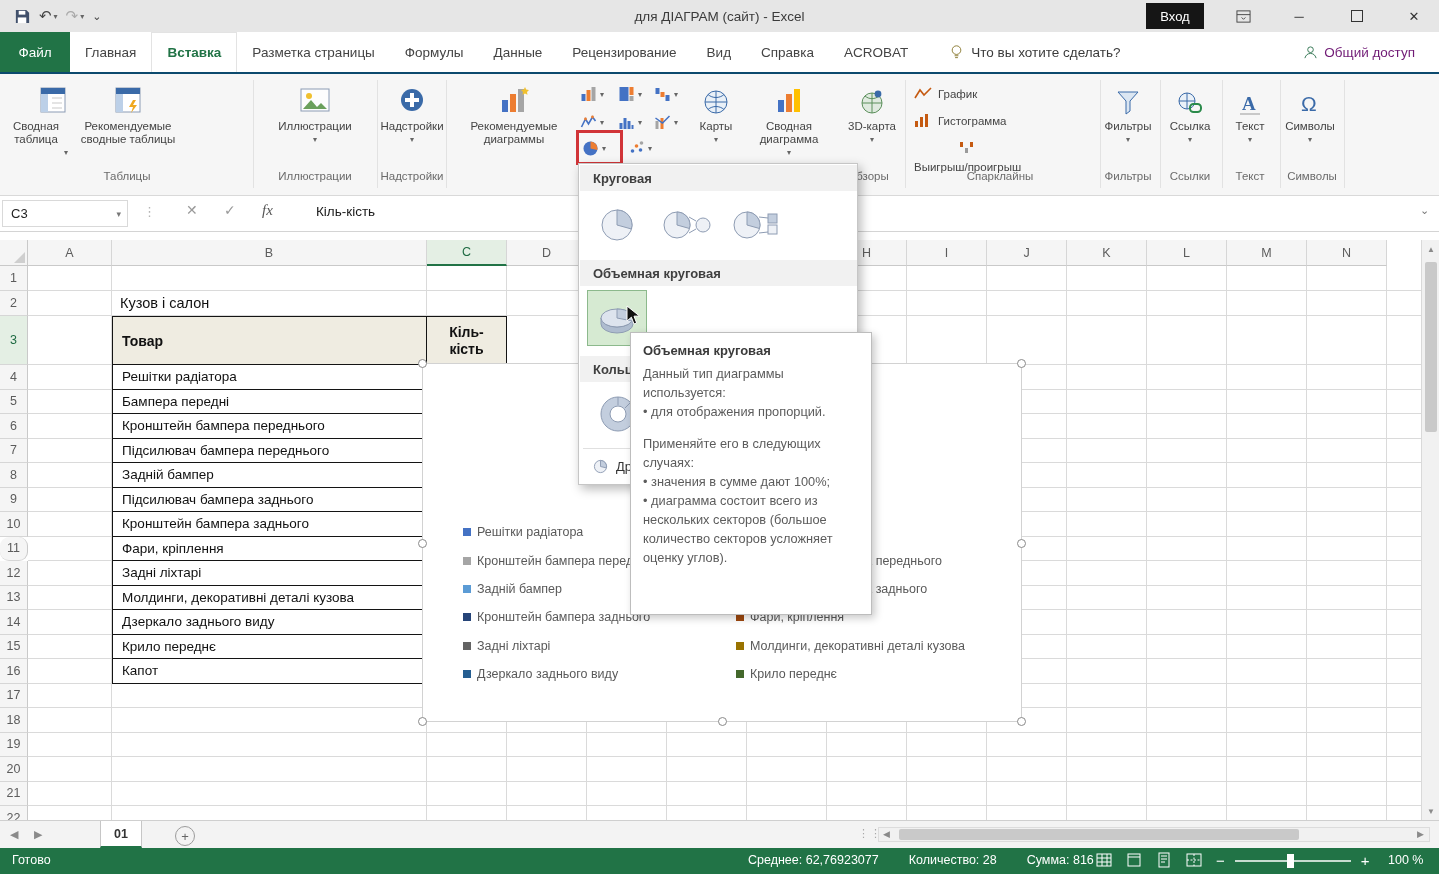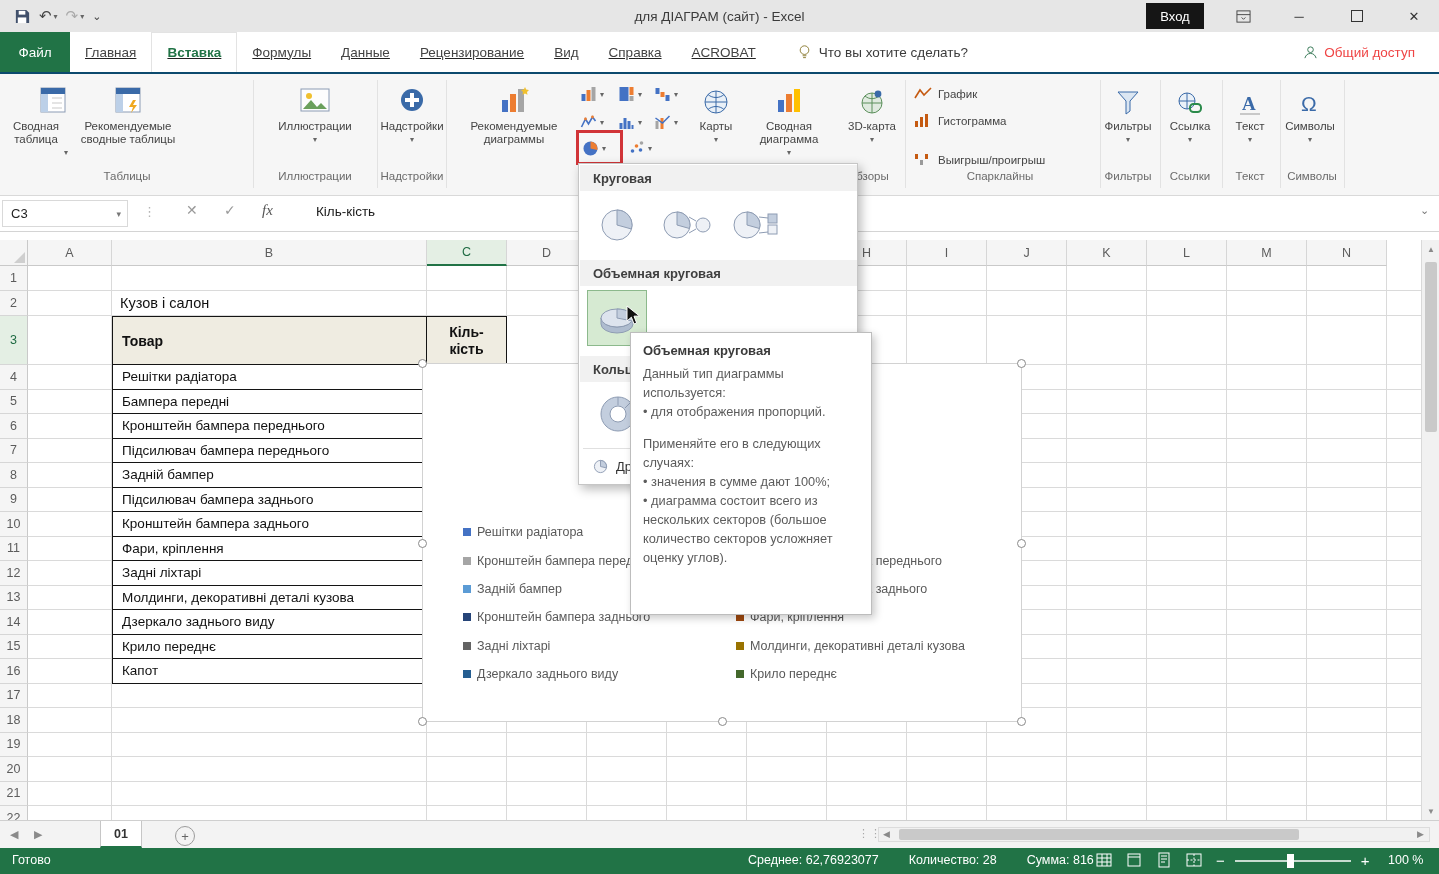--- a/index.html
+++ b/index.html
@@ -10,25 +10,25 @@
   .qat{position:absolute;left:14px;top:4px;display:flex;align-items:center;gap:8px;height:24px;}
   .qbtn{font-size:15px;color:#444;display:flex;align-items:center;}
   .qbtn .dd{font-size:8px;color:#666;margin-left:2px;}
   .qbtn.disabled{color:#aaa;}
   .wtitle{position:absolute;left:0;top:0;width:100%;height:32px;display:flex;align-items:center;justify-content:center;font-size:13.5px;color:#3b3b3b;pointer-events:none;}
   .signin{position:absolute;left:1146px;top:3px;width:58px;height:26px;background:#151515;color:#fff;font-size:13px;display:flex;align-items:center;justify-content:center;}
   .winctl{position:absolute;top:0;height:32px;width:30px;display:flex;align-items:center;justify-content:center;color:#333;font-size:13px;}
   
   .tabbar{position:absolute;left:0;top:32px;width:1439px;height:42px;background:#fff;display:flex;align-items:stretch;border-bottom:2px solid #0c4a6e;box-sizing:border-box;}
   .filetab{width:70px;background:#217346;color:#fff;font-size:13.5px;display:flex;align-items:center;justify-content:center;}
-  #rtabs{display:flex;align-items:stretch;text-decoration:underline;}
+  #rtabs{display:flex;align-items:stretch;}
   .rtab{padding:0 15px;display:flex;align-items:center;font-size:13.5px;color:#444;}
   .rtab.active{background:#fff;color:#217346;border:1px solid #e3e3e3;border-bottom:none;font-weight:bold;}
   .tellme{display:flex;align-items:center;gap:7px;font-size:13.5px;color:#3b3b3b;margin-left:26px;}
-  .share{margin-left:auto;margin-right:24px;display:flex;align-items:center;gap:6px;font-size:13.5px;color:#ef4444;}
+  .share{margin-left:auto;margin-right:24px;display:flex;align-items:center;gap:6px;font-size:13.5px;color:#701a75;}
   
   .ribbon{position:absolute;left:0;top:74px;width:1439px;height:122px;background:#f6f6f6;border-bottom:1px solid #d9d9d9;box-sizing:border-box;}
   .bigbtn{position:absolute;top:6px;height:106px;display:flex;flex-direction:column;align-items:center;}
   .bicon{height:36px;display:flex;align-items:flex-end;justify-content:center;}
   .blabel{margin-top:4px;font-size:11.5px;line-height:13px;color:#444;text-align:center;white-space:pre-line;}
   .mdd{font-size:8px;color:#666;margin-top:2px;}
   .gsep{position:absolute;top:6px;height:108px;width:1px;background:#e2e2e2;}
   .grouplabel{position:absolute;top:96px;font-size:11.5px;color:#6b6b6b;text-align:center;transform:translateX(-50%);}
   .smallbtn{position:absolute;display:flex;align-items:center;gap:3px;}
   .smallbtn .dd{font-size:8px;color:#666;}
@@ -133,20 +133,21 @@
         <span style="display:inline-block;width:10px;height:10px;border:1px solid #333;"></span>
       </div>
     <div class="winctl" style="left:1399px;">✕</div>
   </div>
 
   <div class="tabbar">
     <div class="filetab">Файл</div>
     <div id="rtabs">
         <div class="rtab">Главная</div>
         <div class="rtab active">Вставка</div>
+        <div class="rtab">Разметка страницы</div>
         <div class="rtab">Формулы</div>
         <div class="rtab">Данные</div>
         <div class="rtab">Рецензирование</div>
         <div class="rtab">Вид</div>
         <div class="rtab">Справка</div>
         <div class="rtab">ACROBAT</div>
       </div>
     <div class="tellme">
       <svg width="15" height="16" viewBox="0 0 16 16">
           <circle cx="8" cy="6" r="4.6" fill="none" stroke="#8a7a30"></circle>
@@ -336,21 +337,21 @@
       <span>График</span>
     </div>
     <div class="sparkbtn" style="left:914px;top:39px;">
       <svg width="18" height="15" viewBox="0 0 18 15">
           <rect x="1" y="8" width="3" height="6" fill="#c55a11"></rect>
           <rect x="6" y="4" width="3" height="10" fill="#c55a11"></rect>
           <rect x="11" y="1" width="3" height="13" fill="#c55a11"></rect>
         </svg>
       <span>Гистограмма</span>
     </div>
-    <div class="sparkbtn" style="left:914px;top:78px;">
+    <div class="sparkbtn" style="left:914px;top:66px;flex-direction:column;">
       <svg width="18" height="15" viewBox="0 0 18 15">
           <rect x="1" y="2" width="3" height="5" fill="#c55a11"></rect>
           <rect x="6" y="8" width="3" height="5" fill="#9a9a9a"></rect>
           <rect x="11" y="2" width="3" height="5" fill="#c55a11"></rect>
         </svg>
       <span>Выигрыш/проигрыш</span>
     </div>
     <div class="gsep" style="left:1100px;"></div>
 
     <div class="bigbtn" style="left:1102px;width:52px;">
@@ -485,21 +486,21 @@
         <div class="rowhead" style="top: 26px; height: 25px;">1</div>
         <div class="rowhead" style="top: 51px; height: 25px;">2</div>
         <div class="rowhead hl" style="top: 76px; height: 49px;">3</div>
         <div class="rowhead" style="top: 125px; height: 24.5px;">4</div>
         <div class="rowhead" style="top: 149.5px; height: 24.5px;">5</div>
         <div class="rowhead" style="top: 174px; height: 24.5px;">6</div>
         <div class="rowhead" style="top: 198.5px; height: 24.5px;">7</div>
         <div class="rowhead" style="top: 223px; height: 24.5px;">8</div>
         <div class="rowhead" style="top: 247.5px; height: 24.5px;">9</div>
         <div class="rowhead" style="top: 272px; height: 24.5px;">10</div>
-        <div class="rowhead" style="top: 296.5px; height: 24.5px;">11</div>
+        <div class="rowhead" style="top: 296.5px; height: 24.5px; border-radius: 9px;">11</div>
         <div class="rowhead" style="top: 321px; height: 24.5px;">12</div>
         <div class="rowhead" style="top: 345.5px; height: 24.5px;">13</div>
         <div class="rowhead" style="top: 370px; height: 24.5px;">14</div>
         <div class="rowhead" style="top: 394.5px; height: 24.5px;">15</div>
         <div class="rowhead" style="top: 419px; height: 24.5px;">16</div>
         <div class="rowhead" style="top: 443.5px; height: 24.5px;">17</div>
         <div class="rowhead" style="top: 468px; height: 24.5px;">18</div>
         <div class="rowhead" style="top: 492.5px; height: 24.5px;">19</div>
         <div class="rowhead" style="top: 517px; height: 24.5px;">20</div>
         <div class="rowhead" style="top: 541.5px; height: 24.5px;">21</div>

